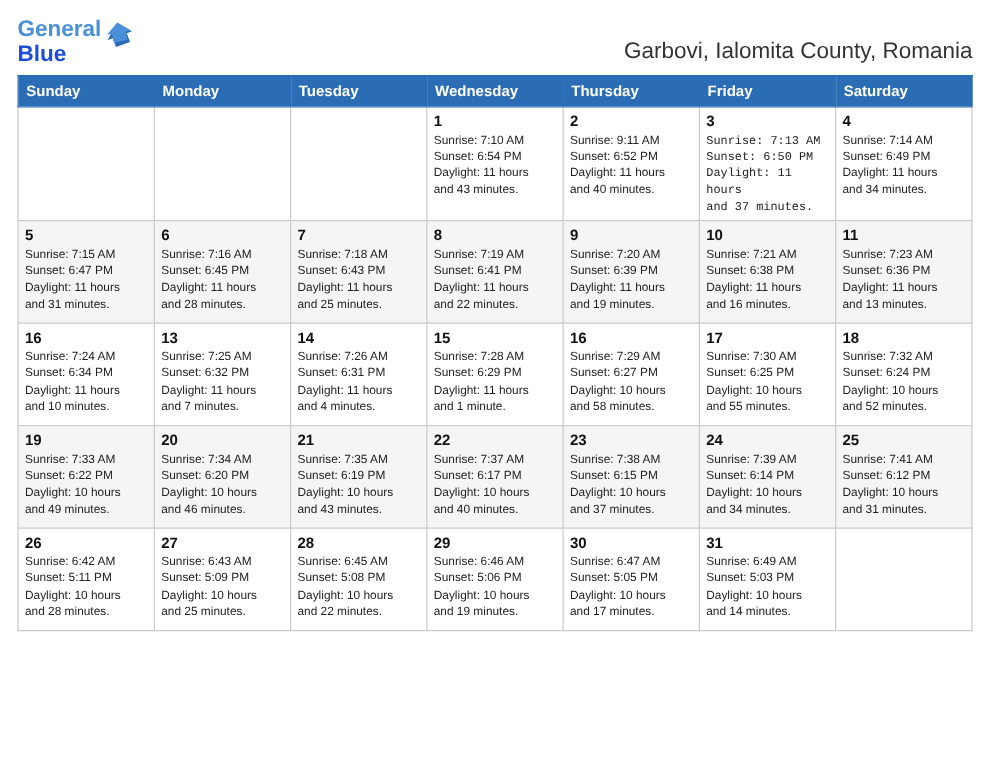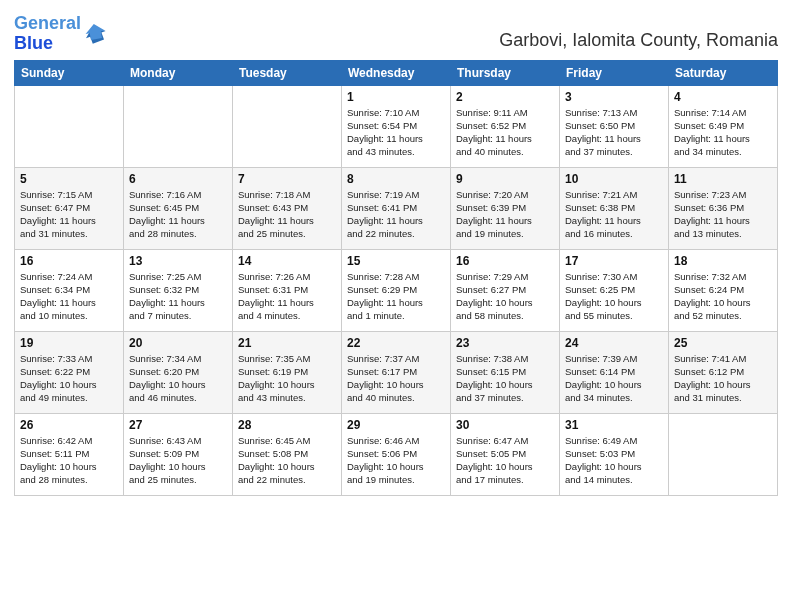--- a/index.html
+++ b/index.html
@@ -96,21 +96,21 @@
       background: #fff !important;
     }
   </style>
 </head>
 <body>
 
 <div class="page">
   <div class="header">
     <div class="logo">
       <div>
-        <div style="display:flex;align-items:center;">
+        <div style="display:flex;">
           <div class="logo-text">
             <span>General</span><br>
             <span style="color:#1d4ed8;">Blue</span>
           </div>
           <svg class="logo-icon" viewBox="0 0 30 30">
             <polygon points="14,4 28,16 22,16 22,26 6,26 6,16 0,16" fill="#2a6db5" transform="rotate(-20,15,15) scale(0.8) translate(3,3)"></polygon>
             <polygon points="15,3 29,15 23,15 23,25 7,25 7,15 1,15" fill="#4a90d9" transform="rotate(-10,15,15) scale(0.75) translate(3,2)"></polygon>
           </svg>
         </div>
       </div>
@@ -146,21 +146,21 @@
           </td>
           <td>
             <div class="day-num">2</div>
             <div class="day-info" style="white-space: pre-line;">Sunrise: 9:11 AM
 Sunset: 6:52 PM
 Daylight: 11 hours
 and 40 minutes.</div>
           </td>
           <td>
             <div class="day-num">3</div>
-            <div class="day-info" style="white-space: pre-line;">Sunrise: 7:13 AM
+            <div class="day-info" style="white-space: pre-line; font-family: Liberation Mono, monospace;">Sunrise: 7:13 AM
 Sunset: 6:50 PM
 Daylight: 11 hours
 and 37 minutes.</div>
           </td>
           <td>
             <div class="day-num">4</div>
             <div class="day-info" style="white-space: pre-line;">Sunrise: 7:14 AM
 Sunset: 6:49 PM
 Daylight: 11 hours
 and 34 minutes.</div>

